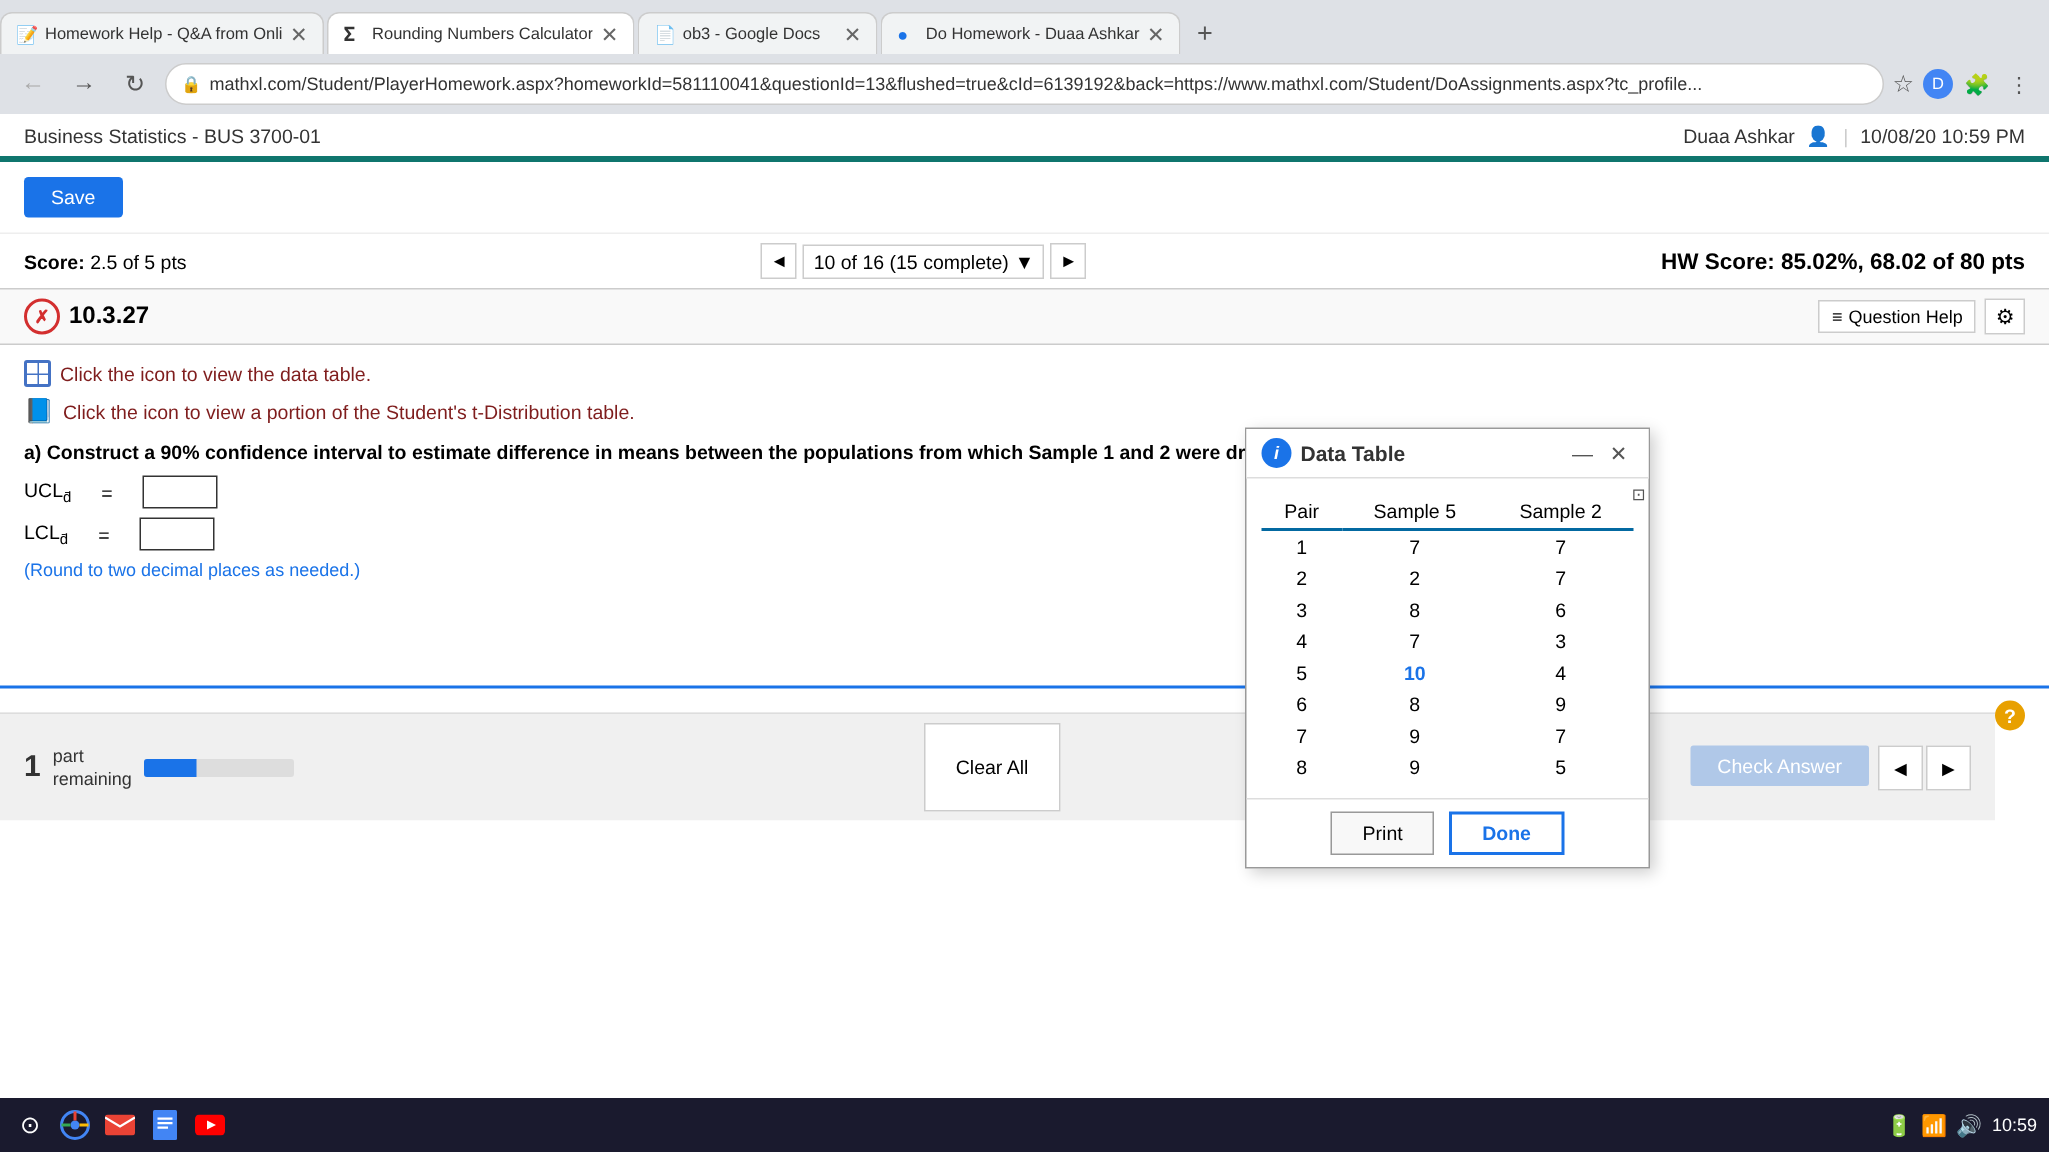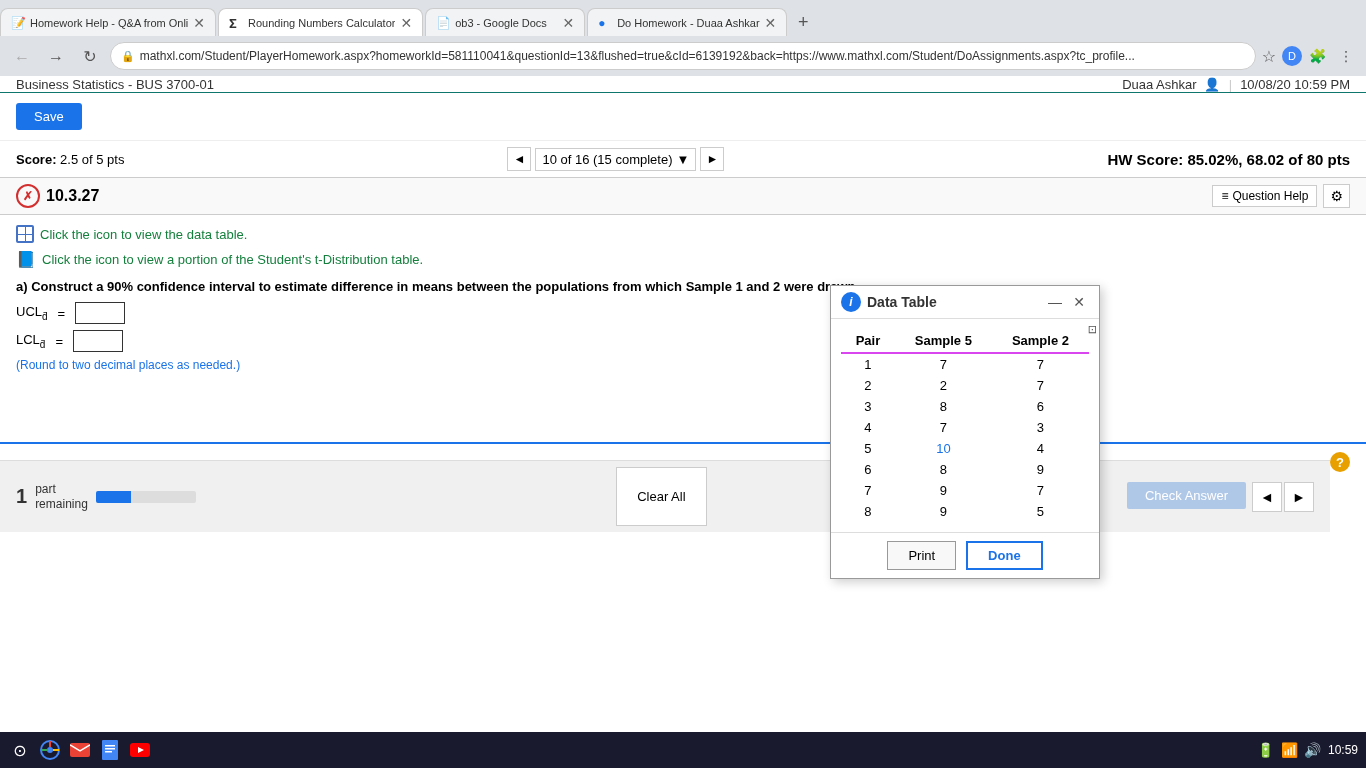--- a/index.html
+++ b/index.html
@@ -19,21 +19,21 @@
     .nav-btn { width: 28px; height: 28px; display: flex; align-items: center; justify-content: center; border-radius: 50%; cursor: pointer; font-size: 16px; color: #555; background: transparent; border: none; }
     .nav-btn.disabled { color: #aaa; cursor: default; }
     .url-bar { flex: 1; height: 28px; background: #fff; border-radius: 14px; display: flex; align-items: center; padding: 0 10px; font-size: 12px; color: #333; border: 1px solid #ccc; }
     .url-bar .lock-icon { margin-right: 5px; color: #555; font-size: 11px; }
     .url-text { flex: 1; overflow: hidden; text-overflow: ellipsis; white-space: nowrap; font-size: 12px; color: #333; }
     .bookmark-btn { font-size: 16px; color: #555; cursor: pointer; }
     .browser-actions { display: flex; gap: 4px; align-items: center; }
     .browser-action-btn { width: 24px; height: 24px; display: flex; align-items: center; justify-content: center; font-size: 14px; color: #555; cursor: pointer; }
 
     
-    .app-header { background: #fff; border-bottom: 1px solid #0f766e; padding: 4px 16px; display: flex; align-items: center; justify-content: space-between; height: 17px; }
+    .app-header { background: #fff; border-bottom: 4px solid #0f766e; padding: 4px 16px; display: flex; align-items: center; justify-content: space-between; height: 32px; }
     .app-title { font-size: 13px; color: #333; font-weight: normal; }
     .user-info { display: flex; align-items: center; gap: 8px; font-size: 13px; color: #333; }
 
     
     .page-header { padding: 10px 16px; display: flex; align-items: center; justify-content: space-between; border-bottom: 1px solid #eee; }
     .page-title { font-size: 26px; font-weight: normal; color: #333; }
     .save-btn { background: #1a73e8; color: #fff; border: none; padding: 6px 18px; font-size: 13px; border-radius: 3px; cursor: pointer; }
 
     
     .score-row { padding: 6px 16px; display: flex; align-items: center; justify-content: space-between; }
@@ -50,41 +50,41 @@
     .q-help-btn { border: 1px solid #ccc; background: #fff; padding: 3px 8px; font-size: 12px; cursor: pointer; display: flex; align-items: center; gap: 4px; }
     .settings-btn { border: 1px solid #ccc; background: #fff; padding: 3px 6px; cursor: pointer; font-size: 14px; }
 
     
     .question-body { padding: 10px 16px; }
     .instruction-text { color: #2a5db0; font-size: 13px; margin-bottom: 8px; }
     .instruction-row { display: flex; align-items: center; gap: 6px; margin-bottom: 6px; }
     .icon-box { width: 20px; height: 20px; display: flex; align-items: center; justify-content: center; }
     .data-table-icon { background: #4472c4; color: #fff; font-size: 9px; border-radius: 2px; width: 18px; height: 18px; display: grid; grid-template-columns: 1fr 1fr; gap: 1px; padding: 2px; }
     .dt-cell { background: #fff; }
-    .link-text { color: #15803d; cursor: pointer; font-size: 13px; }
+    .link-text { color: #7f1d1d; cursor: pointer; font-size: 13px; }
 
     .part-label { font-size: 13px; margin: 10px 0 8px 0; }
     .part-label span { font-weight: bold; }
-    .ci-row { display: flex; align-items: center; gap: 6px; margin: 6px 0; }
+    .ci-row { display: flex; align-items: center; gap: 16px; margin: 6px 0; }
     .ci-label { font-size: 13px; }
     .ci-input { width: 50px; height: 22px; border: 1px solid #333; text-align: center; font-size: 13px; }
     .subscript { font-size: 10px; vertical-align: sub; }
     .round-note { color: #1a73e8; font-size: 12px; margin-top: 4px; cursor: pointer; }
 
     
     .popup-overlay { position: fixed; top: 0; left: 0; width: 1366px; height: 768px; pointer-events: none; }
     .data-popup { position: absolute; top: 285px; left: 830px; width: 270px; background: #fff; border: 1px solid #999; box-shadow: 3px 3px 10px rgba(0,0,0,0.2); pointer-events: all; }
     .popup-title-bar { display: flex; align-items: center; justify-content: space-between; padding: 6px 10px; border-bottom: 1px solid #ddd; background: #fff; }
     .popup-title { display: flex; align-items: center; gap: 6px; font-size: 14px; font-weight: bold; color: #333; }
     .info-circle { width: 20px; height: 20px; border-radius: 50%; background: #1a73e8; color: #fff; display: flex; align-items: center; justify-content: center; font-size: 12px; font-style: italic; font-weight: bold; }
     .popup-controls { display: flex; align-items: center; gap: 4px; }
     .popup-btn { width: 20px; height: 20px; display: flex; align-items: center; justify-content: center; cursor: pointer; font-size: 14px; color: #555; border: none; background: transparent; }
     .popup-body { padding: 10px; }
     .data-tbl { width: 100%; border-collapse: collapse; font-size: 13px; }
-    .data-tbl th { border-bottom: 2px solid #d946ef; padding: 4px 8px; text-align: center; font-weight: bold; }
+    .data-tbl th { border-bottom: 2px solid #0369a1; padding: 4px 8px; text-align: center; font-weight: normal; }
     .data-tbl td { padding: 3px 8px; text-align: center; }
     .data-tbl tbody tr:first-child td { border-top: 1px solid #999; }
     .popup-footer { display: flex; justify-content: center; gap: 10px; padding: 8px; border-top: 1px solid #ddd; }
     .popup-action-btn { padding: 5px 20px; border: 1px solid #999; background: #f8f8f8; font-size: 13px; cursor: pointer; }
     .popup-done-btn { padding: 5px 20px; border: 2px solid #1a73e8; background: #fff; font-size: 13px; color: #1a73e8; cursor: pointer; font-weight: bold; }
 
     
     .bottom-instruction { padding: 8px 16px; border-top: 2px solid #1a73e8; font-size: 13px; color: #333; margin-top: 20px; }
     .check-answer-bar { display: flex; align-items: center; justify-content: space-between; padding: 6px 16px; background: #f0f0f0; border-top: 1px solid #ddd; }
     .parts-remaining { display: flex; align-items: center; gap: 8px; font-size: 13px; color: #333; }
@@ -276,21 +276,21 @@
               <td>8</td>
               <td>6</td>
             </tr>
             <tr>
               <td>4</td>
               <td>7</td>
               <td>3</td>
             </tr>
             <tr>
               <td>5</td>
-              <td style="color: rgb(26, 115, 232); font-weight: normal;">10</td>
+              <td style="color: rgb(26, 115, 232); font-weight: bold;">10</td>
               <td>4</td>
             </tr>
             <tr>
               <td>6</td>
               <td>8</td>
               <td>9</td>
             </tr>
             <tr>
               <td>7</td>
               <td>9</td>

